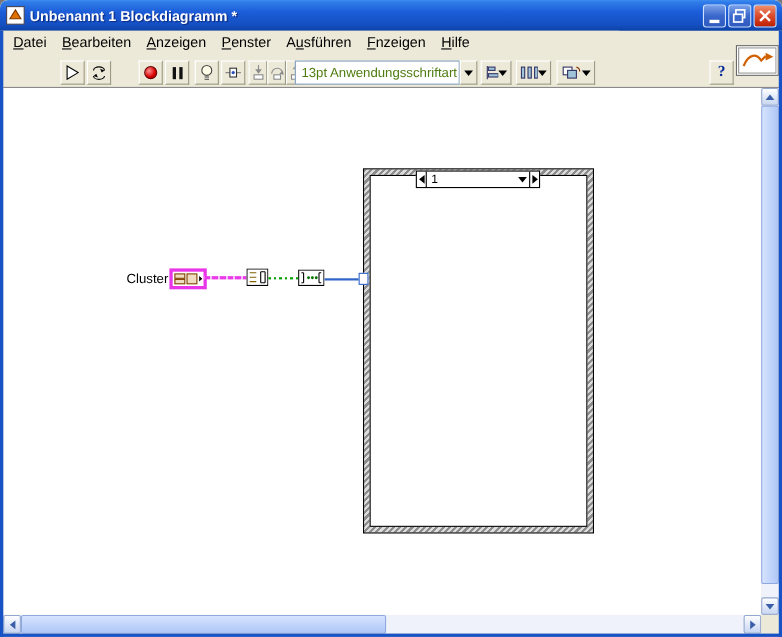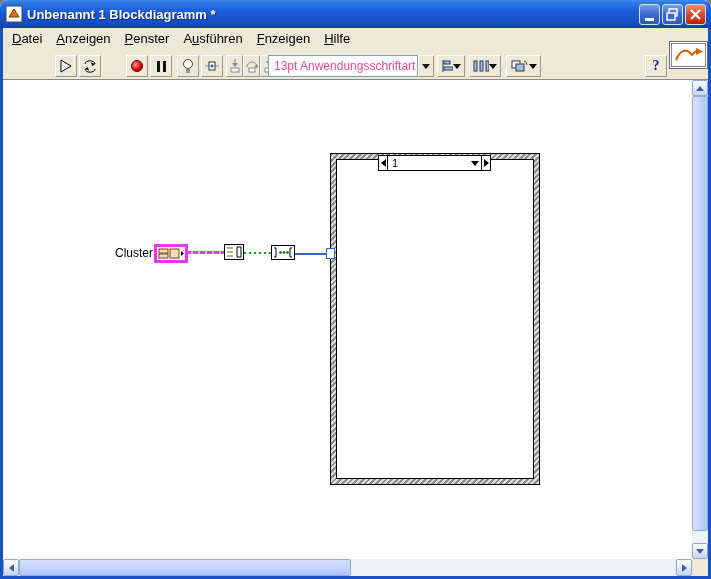--- a/index.html
+++ b/index.html
@@ -28,21 +28,21 @@
     border-bottom:1px solid #8A8A8A;}
   .tbtn{position:absolute;top:3px;width:22px;height:22px;background:#ECE9D8;
     border:1px solid;border-color:#FFFFFF #9C9A84 #9C9A84 #FFFFFF;
     display:flex;align-items:center;justify-content:center;}
   .tbtn.small{width:17px;}
   .abort-circle{width:12px;height:12px;border-radius:50%;border:1px solid #600;
     background:radial-gradient(circle at 35% 35%,#FF9090,#D80000 60%,#8F0000);}
   .pause-bars{display:flex;gap:3px;}
   .pause-bars div{width:3px;height:11px;background:#111;}
   .font-box{position:absolute;left:265px;top:3px;width:150px;height:22px;background:#fff;
-    border:1px solid #7F9DB9;font-size:12px;color:#ec4899;display:flex;align-items:center;
+    border:1px solid #7F9DB9;font-size:12px;color:#4d7c0f;display:flex;align-items:center;
     padding-left:5px;white-space:nowrap;overflow:hidden;}
   .font-drop{position:absolute;left:415px;top:3px;width:16px;height:22px;background:#ECE9D8;
     border:1px solid;border-color:#FFFFFF #9C9A84 #9C9A84 #FFFFFF;
     display:flex;align-items:center;justify-content:center;}
   .combo{position:absolute;top:3px;height:22px;background:#ECE9D8;
     border:1px solid;border-color:#FFFFFF #9C9A84 #9C9A84 #FFFFFF;
     display:flex;align-items:center;justify-content:space-between;padding:0 3px;}
   .help-btn{position:absolute;left:642px;top:3px;width:22px;height:22px;background:#ECE9D8;
     border:1px solid;border-color:#FFFFFF #9C9A84 #9C9A84 #FFFFFF;
     display:flex;align-items:center;justify-content:center;
@@ -126,20 +126,21 @@
       <div class="tb-btn close">
         <svg width="13" height="13">
             <path d="M2 2 L11 11 M11 2 L2 11" stroke="#fff" stroke-width="2.2"></path>
           </svg>
       </div>
     </div>
   </div>
 
   <div class="menubar">
     <div class="menu-item"><span></span><span class="u">D</span><span>atei</span></div>
+    <div class="menu-item"><span></span><span class="u">B</span><span>earbeiten</span></div>
     <div class="menu-item"><span></span><span class="u">A</span><span>nzeigen</span></div>
     <div class="menu-item"><span></span><span class="u">P</span><span>enster</span></div>
     <div class="menu-item"><span>A</span><span class="u">u</span><span>sführen</span></div>
     <div class="menu-item"><span></span><span class="u">F</span><span>nzeigen</span></div>
     <div class="menu-item"><span></span><span class="u">H</span><span>ilfe</span></div>
   </div>
 
   <div class="toolbar">
     <div class="tbtn" style="left:52px">
       <svg width="14" height="14">

